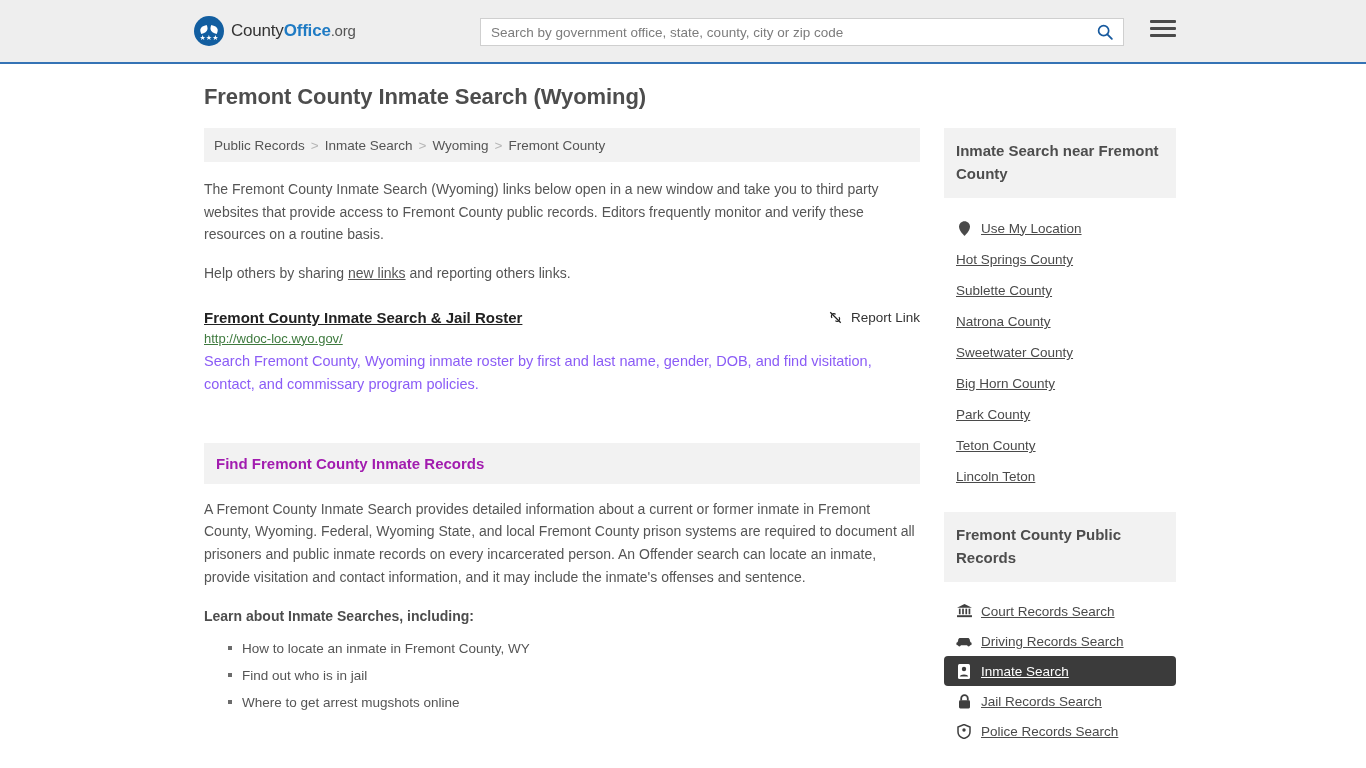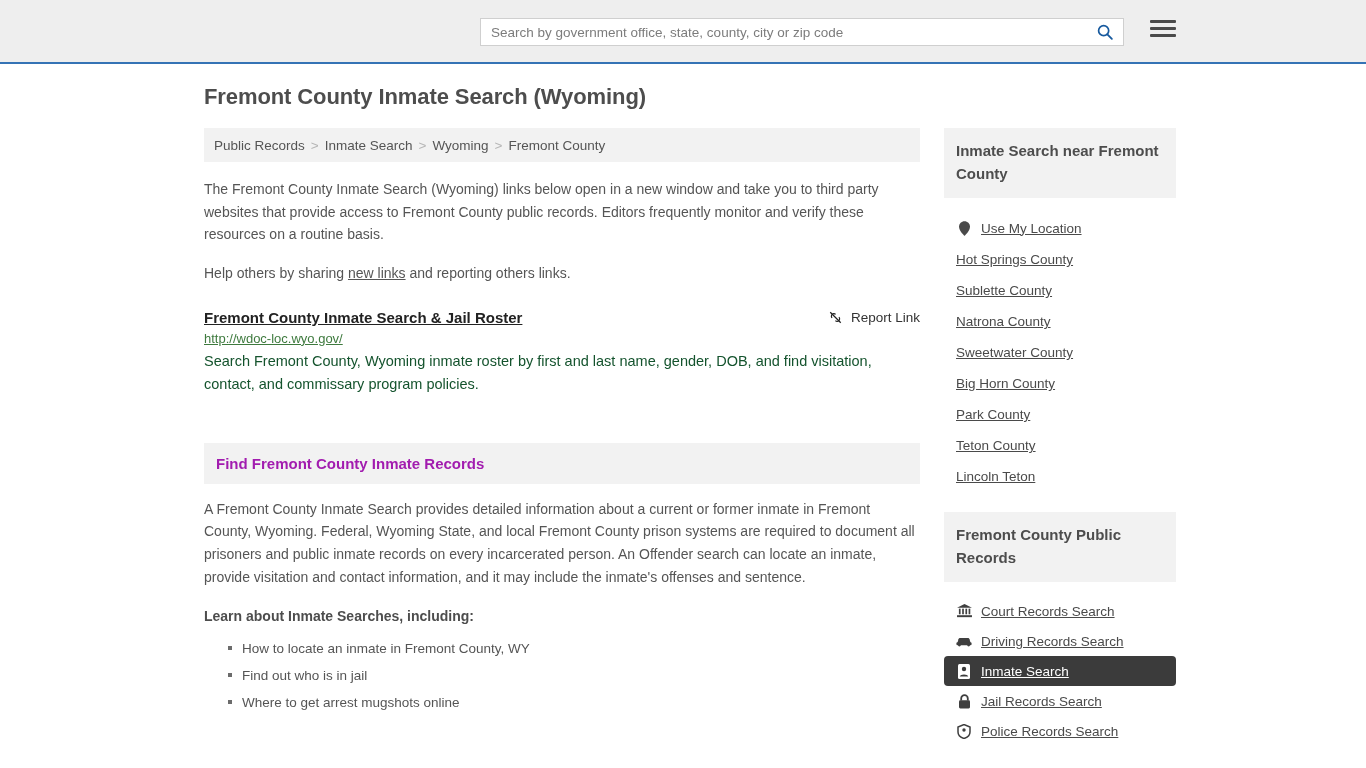--- a/index.html
+++ b/index.html
@@ -197,21 +197,21 @@
   }
   .result-url {
     display: block;
     font-size: 13px;
     color: #3e7a3e;
     margin-top: 5px;
   }
   .result-desc {
     font-size: 14.5px;
     line-height: 1.62;
-    color: #14532d;
+    color: #8b5cf6;
     margin-top: 4px;
     max-width: 700px;
   }
 
   
   .section-head {
     background: #f2f2f2;
     padding: 12px 12px;
     font-size: 15px;
     font-weight: bold;
@@ -279,20 +279,29 @@
     justify-content: center;
     flex: 0 0 16px;
   }
   .side-links.counties .side-link { padding: 8px 12px; }
 </style>
 </head>
 <body>
 
 <div class="site-header">
 
+  <a class="brand" href="#">
+    <span class="brand-mark">
+      <span class="eagle"></span>
+      <span class="stars">★★★</span>
+    </span>
+    <span class="brand-text">
+      <span class="t1">County</span><span class="t2">Office</span><span class="t3">.org</span>
+    </span>
+  </a>
 
   <div class="search-wrap">
     <input class="search-input" type="text" placeholder="Search by government office, state, county, city or zip code" style="">
     <button class="search-btn">
       <svg width="18" height="18" viewBox="0 0 20 20">
         <circle cx="8.5" cy="8.5" r="5.6" fill="none" stroke="#16599e" stroke-width="1.9"></circle>
         <line x1="12.6" y1="12.6" x2="17.6" y2="17.6" stroke="#16599e" stroke-width="2.1" stroke-linecap="round"></line>
       </svg>
     </button>
   </div>

